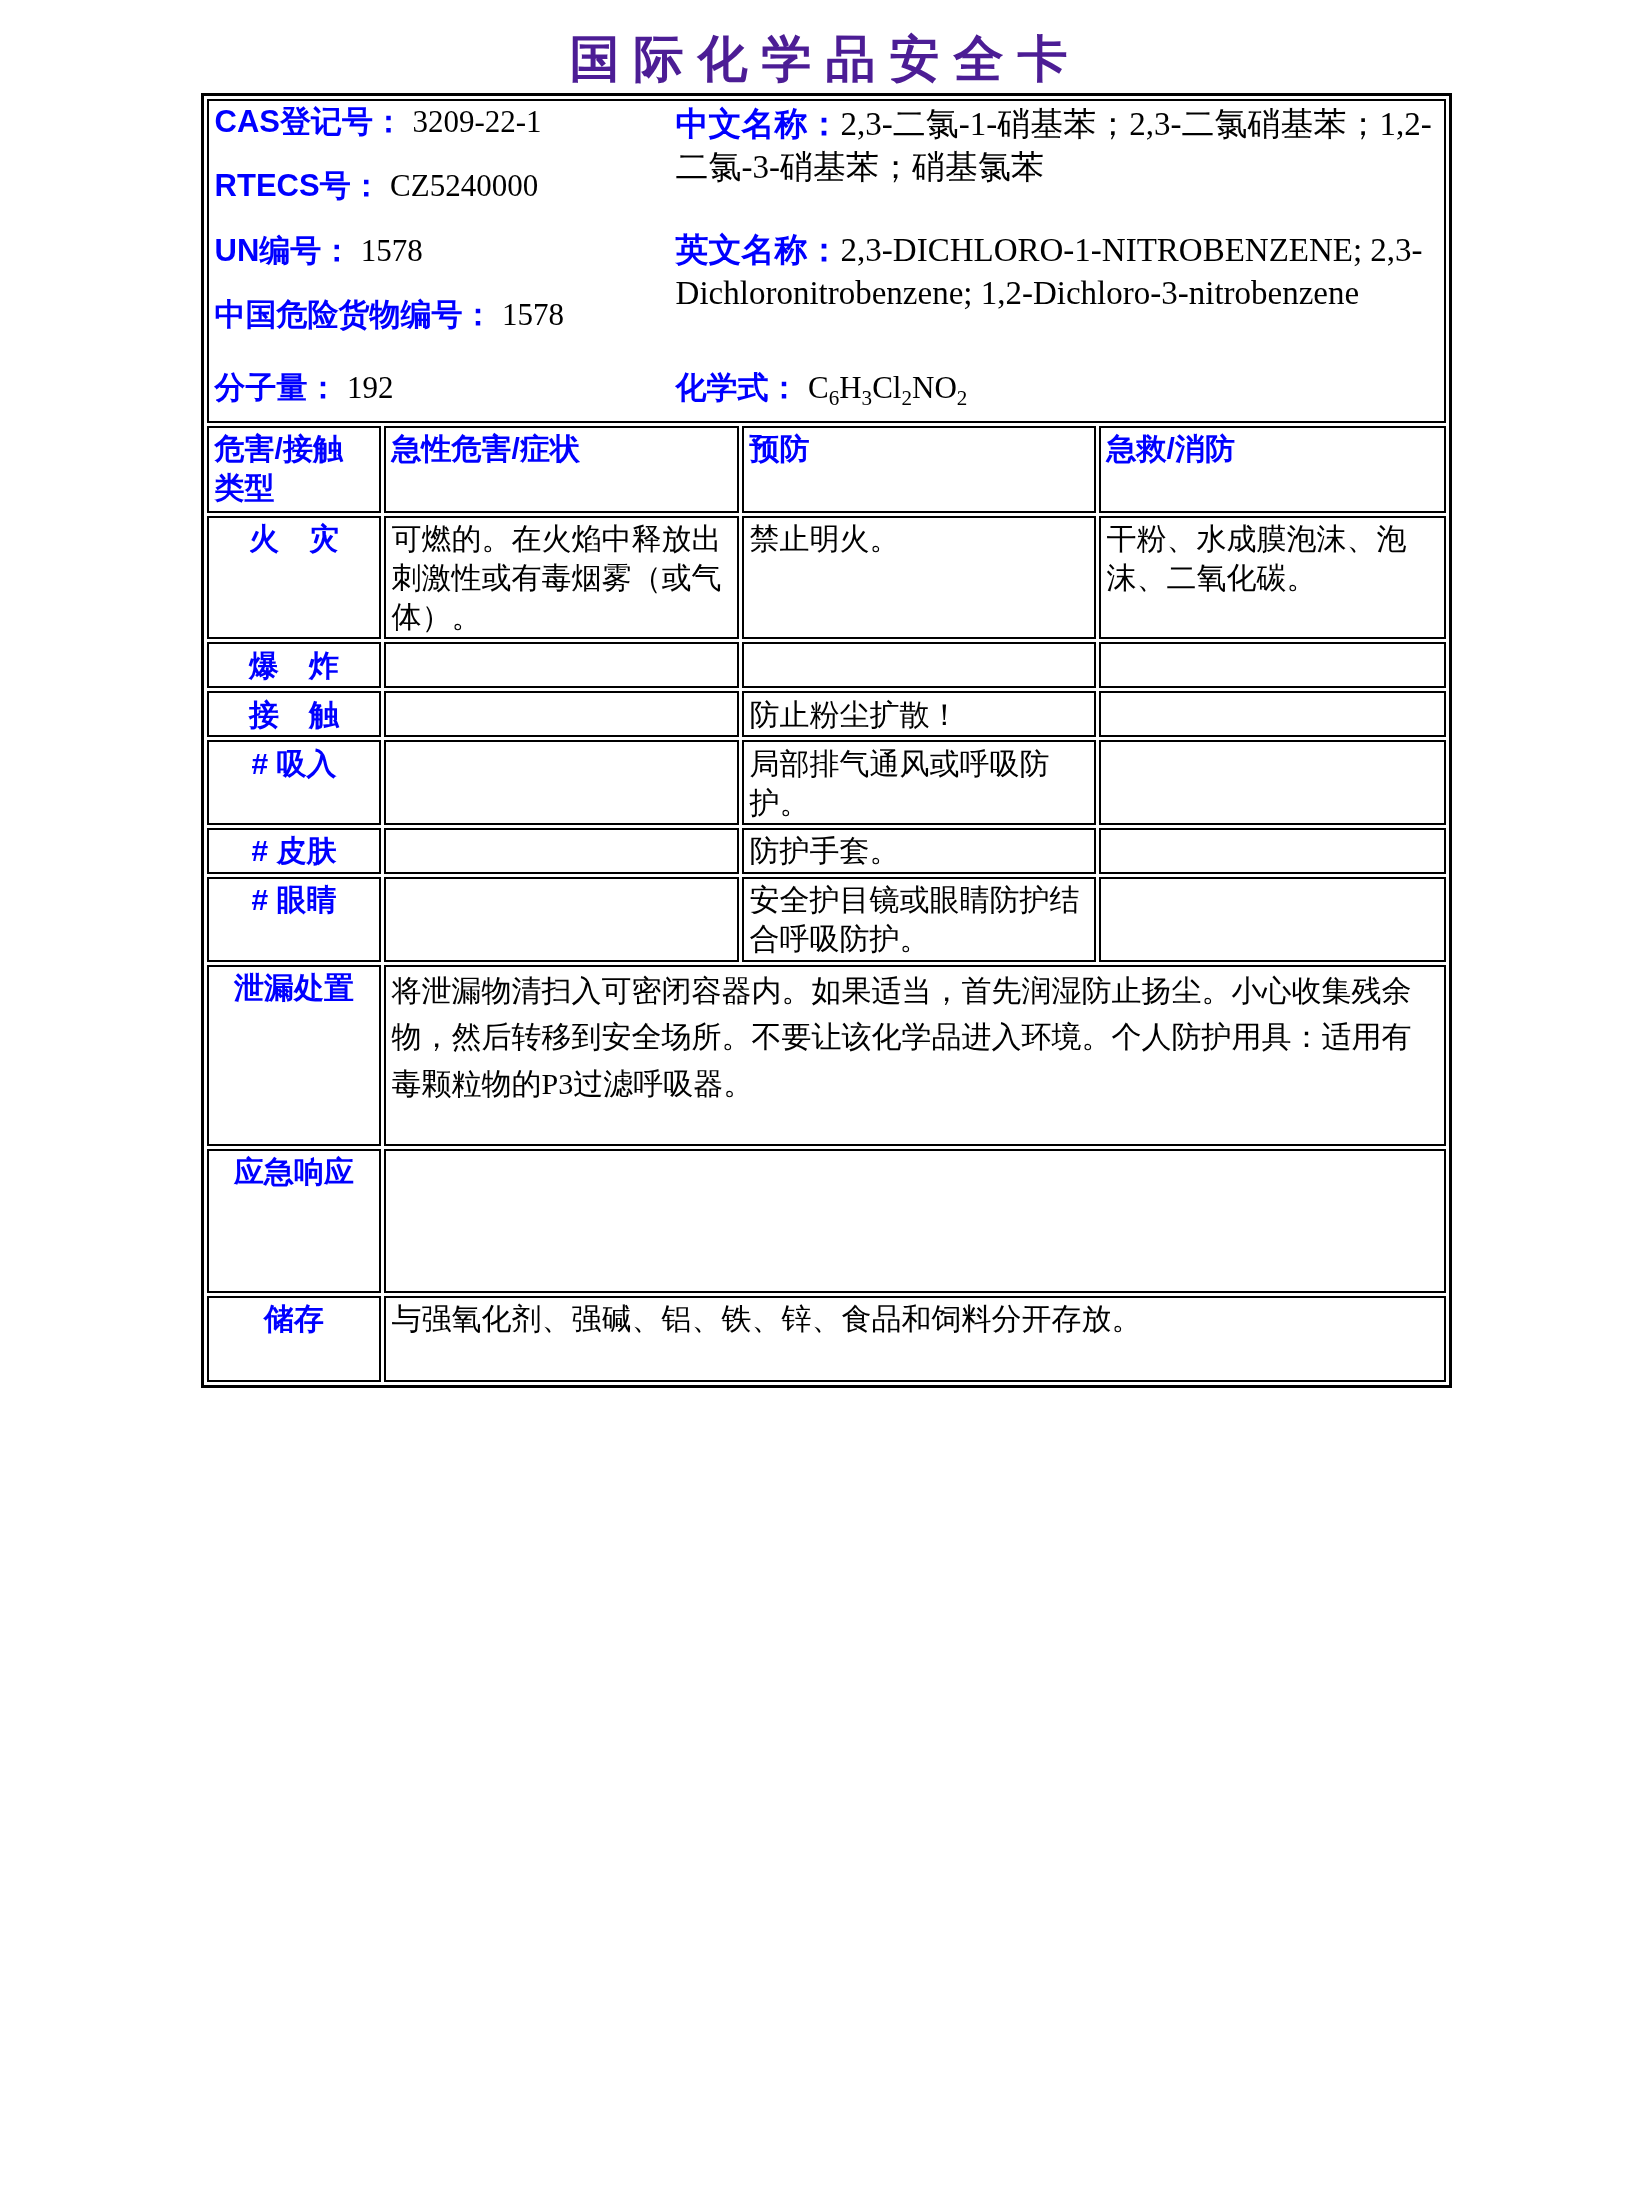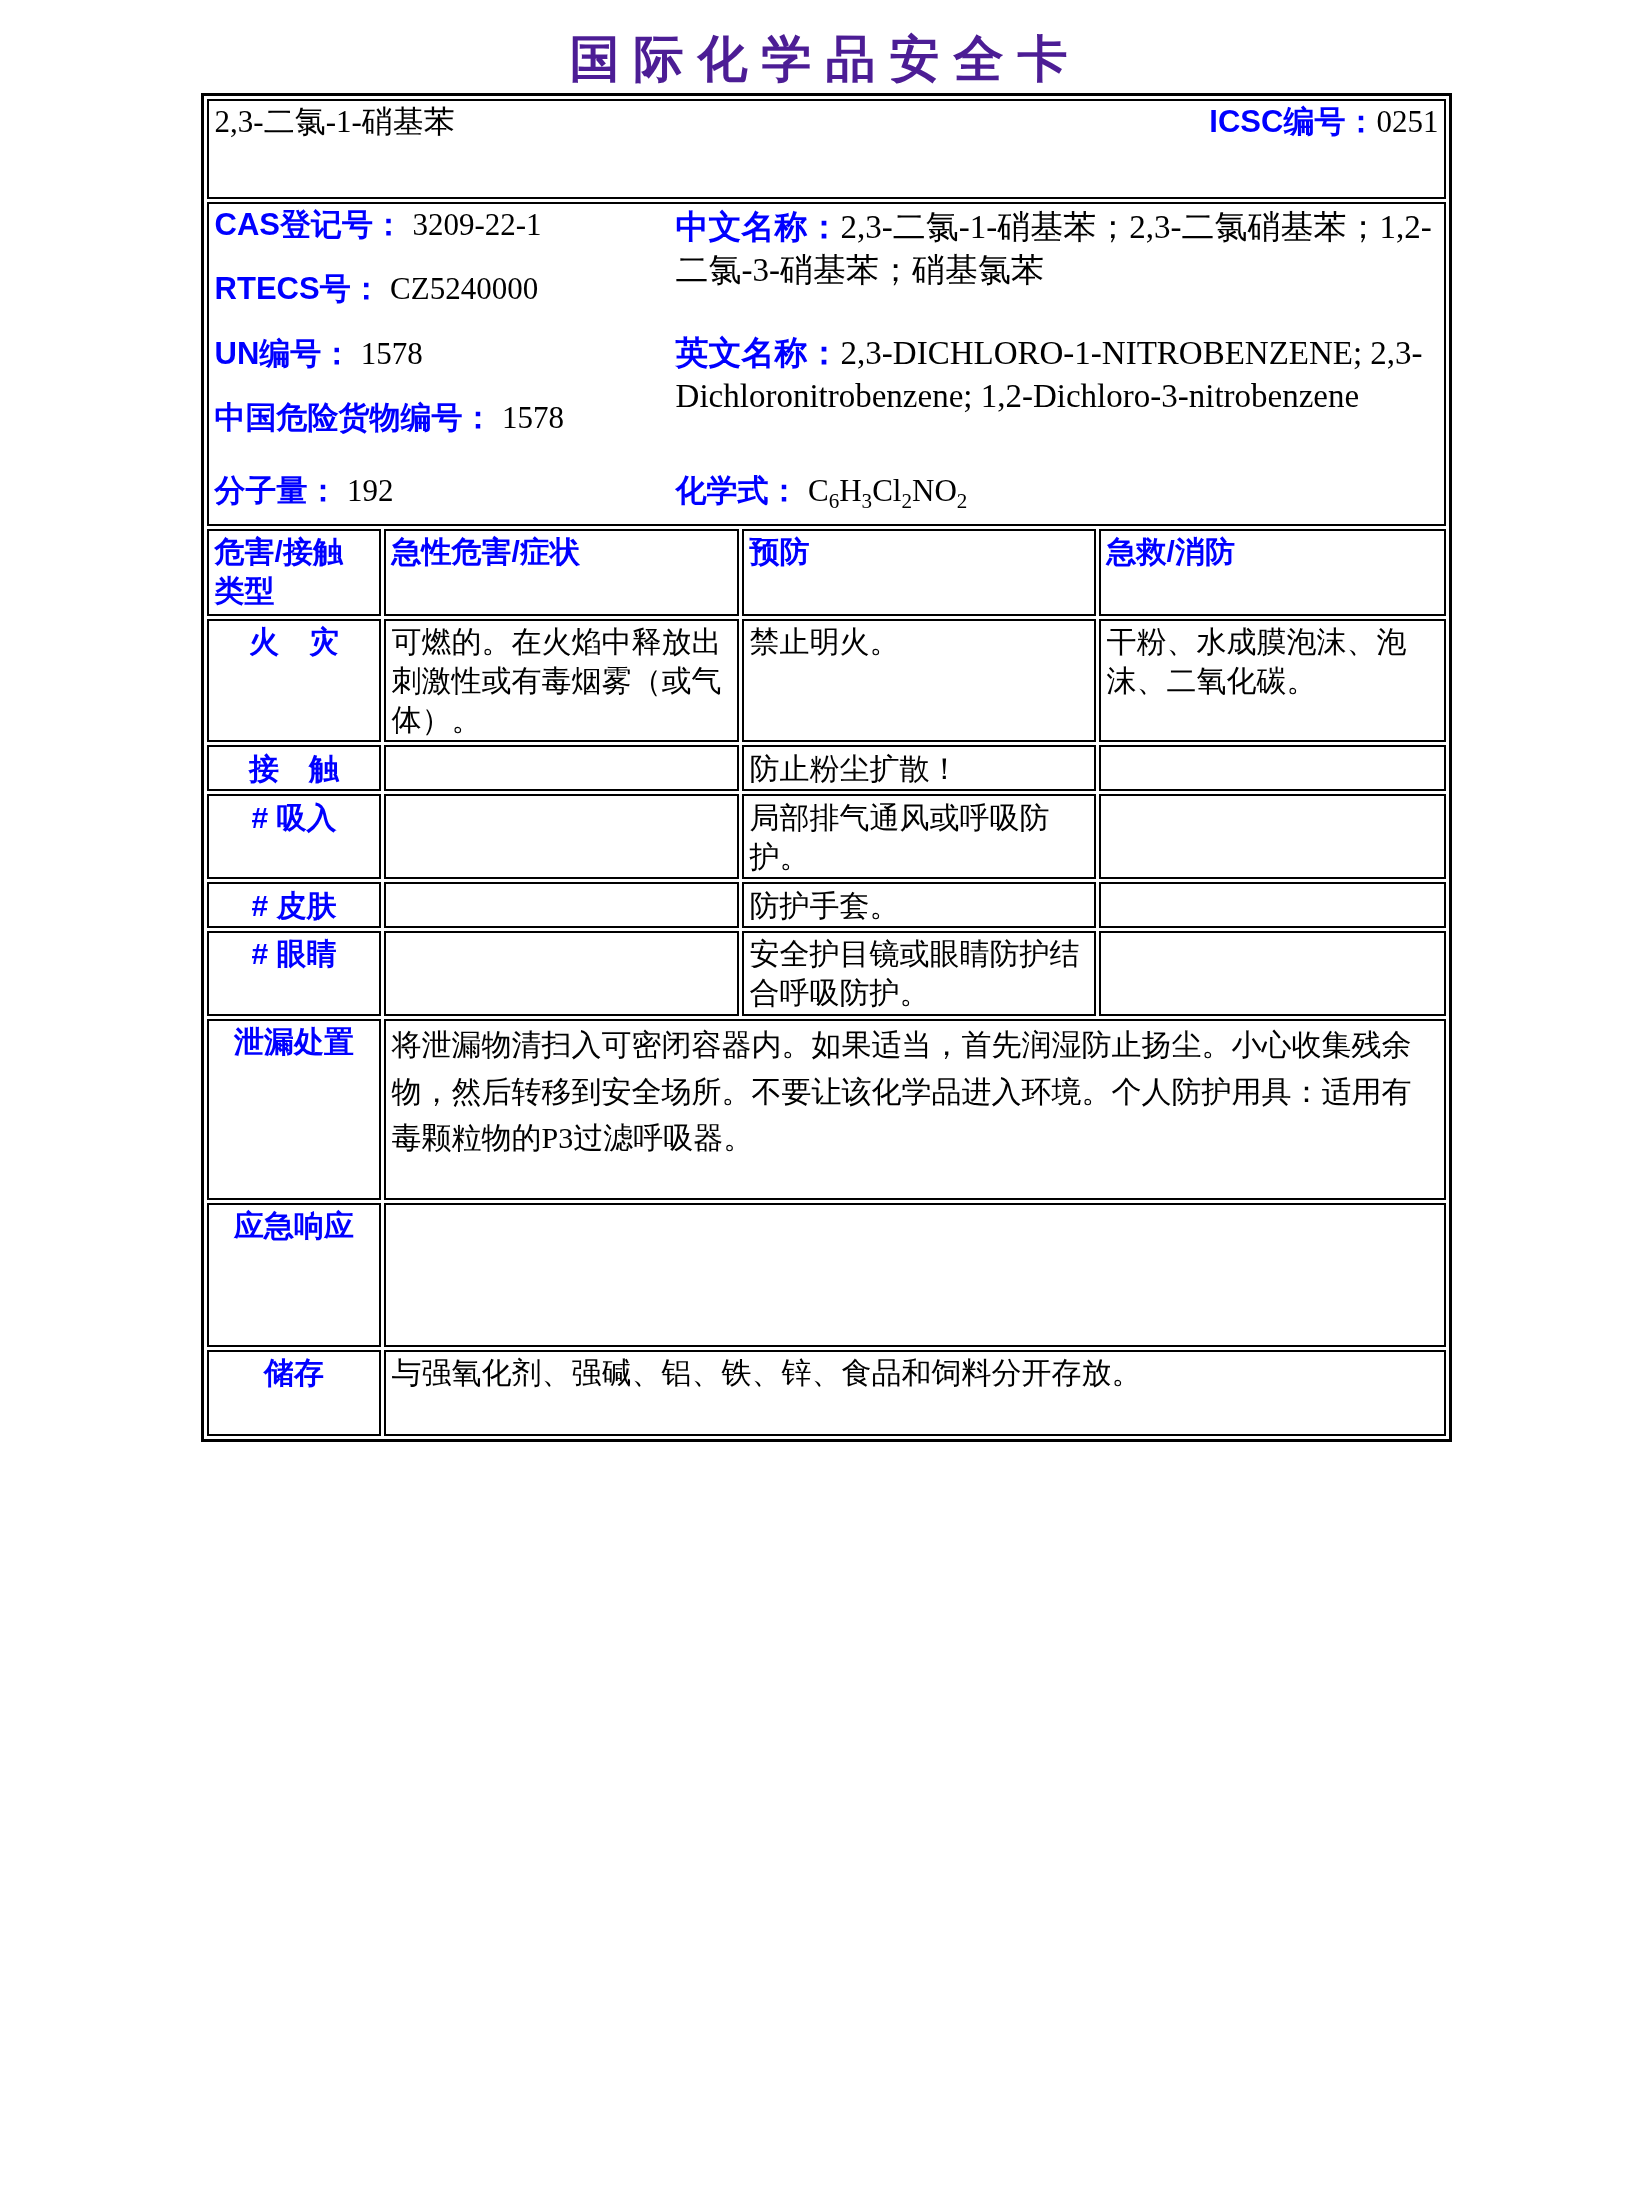--- a/index.html
+++ b/index.html
@@ -112,30 +112,20 @@
 
   <table class="icsc">
     <colgroup>
       <col style="width:174px">
       <col style="width:355px">
       <col style="width:354px">
       <col>
     </colgroup>
 
     <tbody>
-        <tr>
-      <td colspan="4" class="h-name">
-        <div class="name-flex">
-          <span>2,3-二氯-1-硝基苯</span>
-          <span class="nowrap">
-            <span class="lbl">ICSC编号：</span><span>0251</span>
-          </span>
-        </div>
-      </td>
-    </tr>
 
     <tr>
       <td colspan="4" class="h-ids">
         <div class="ids-grid">
           <div>
             <div class="id-item">
               <span class="lbl">CAS登记号：</span><span class="val">3209-22-1</span>
             </div>
             <div class="id-item">
               <span class="lbl">RTECS号：</span><span class="val">CZ5240000</span>
@@ -173,20 +163,26 @@
       <td class="hd">急救/消防</td>
     </tr>
 
     <tr>
       <td class="rowlbl h-fire">火　灾</td>
       <td>可燃的。在火焰中释放出刺激性或有毒烟雾（或气体）。</td>
       <td>禁止明火。</td>
       <td>干粉、水成膜泡沫、泡沫、二氧化碳。</td>
     </tr>
 
+    <tr>
+      <td class="rowlbl h-expl">爆　炸</td>
+      <td></td>
+      <td></td>
+      <td></td>
+    </tr>
 
     <tr>
       <td class="rowlbl h-cont">接　触</td>
       <td></td>
       <td>防止粉尘扩散！</td>
       <td></td>
     </tr>
 
     <tr>
       <td class="rowlbl h-inh"># 吸入</td>

